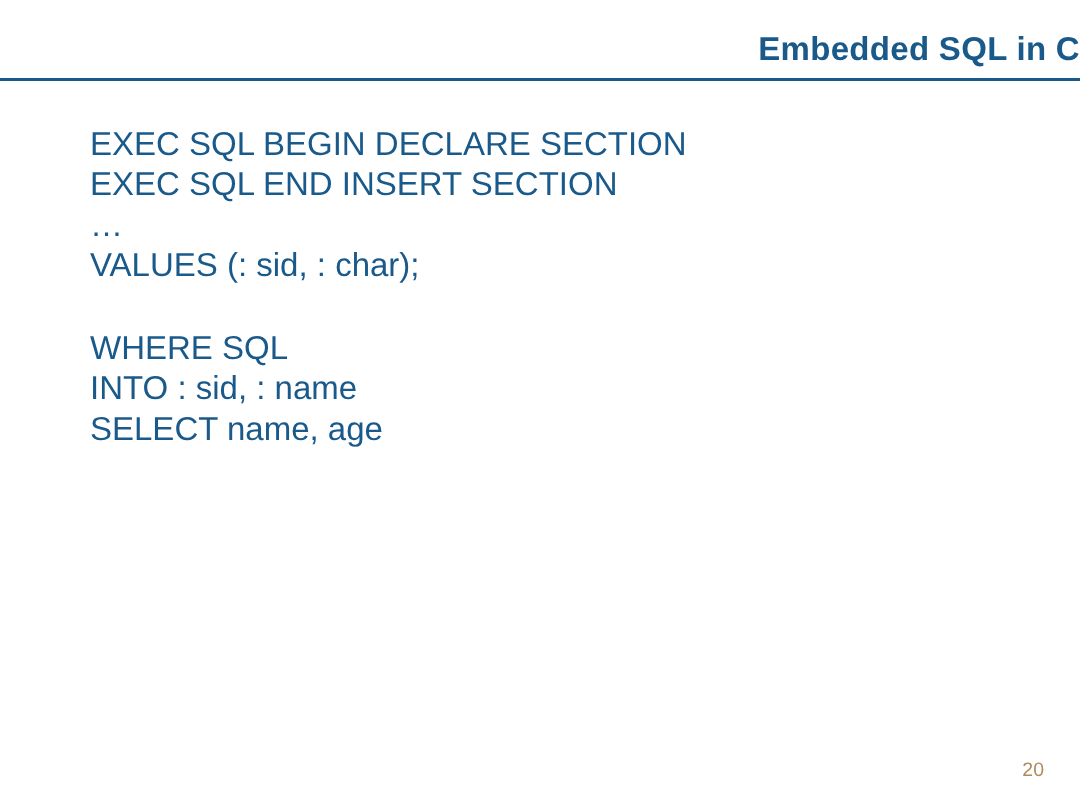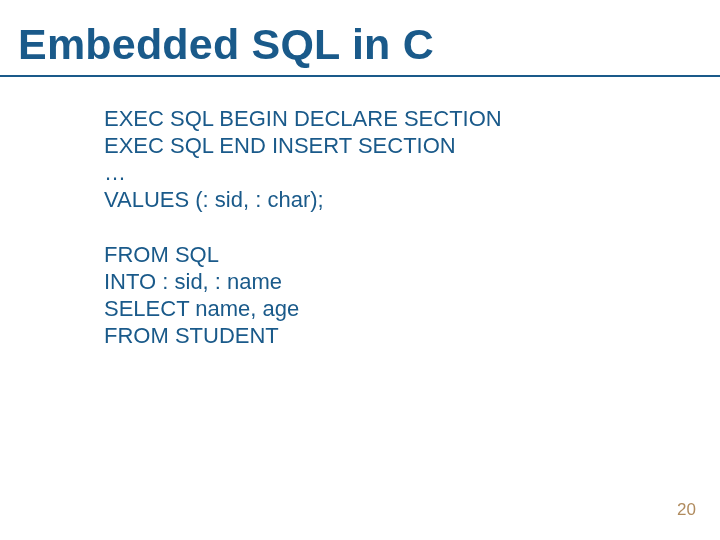--- a/index.html
+++ b/index.html
@@ -7,63 +7,63 @@
     padding: 0;
     width: 720px;
     height: 540px;
     background: #ffffff;
     font-family: "Trebuchet MS", "Segoe UI", Verdana, sans-serif;
     position: relative;
     overflow: hidden;
   }
   .title {
     color: #1a5a8a;
-    font-size: 43px;
+    font-size: 22px;
     font-weight: bold;
     padding: 20px 0 6px 18px;
     letter-spacing: 0.2px;
+    text-align: right;
   }
   .rule {
     height: 2px;
     background: #1a5a8a;
     margin: 0 0 28px 0;
   }
   .code-block {
-    margin-left: 104px;
+    margin-left: 60px;
     color: #1a5a8a;
     font-size: 22px;
     line-height: 1.23;
     font-weight: 400;
     font-family: "Trebuchet MS", "Segoe UI", Verdana, sans-serif;
   }
   .block2 {
     margin-top: 28px;
   }
   .page-no {
     position: absolute;
     right: 24px;
     bottom: 20px;
     color: #b08b5e;
-    font-size: 17px;
+    font-size: 13px;
     font-family: Arial, sans-serif;
   }
 </style>
 </head>
 <body>
 
 <div class="title">Embedded SQL in C</div>
 <div class="rule"></div>
 
 <div class="code-block">
   <div>EXEC SQL BEGIN DECLARE SECTION</div>
   <div>EXEC SQL END INSERT SECTION</div>
   <div>…</div>
   <div>VALUES (: sid, : char);</div>
 </div>
 
 <div class="code-block block2">
-  <div>FROM SQL</div>
+  <div>WHERE SQL</div>
   <div>INTO : sid, : name</div>
   <div>SELECT name, age</div>
-  <div>FROM STUDENT</div>
 </div>
 
 <div class="page-no">20</div>
 
 </body></html>

